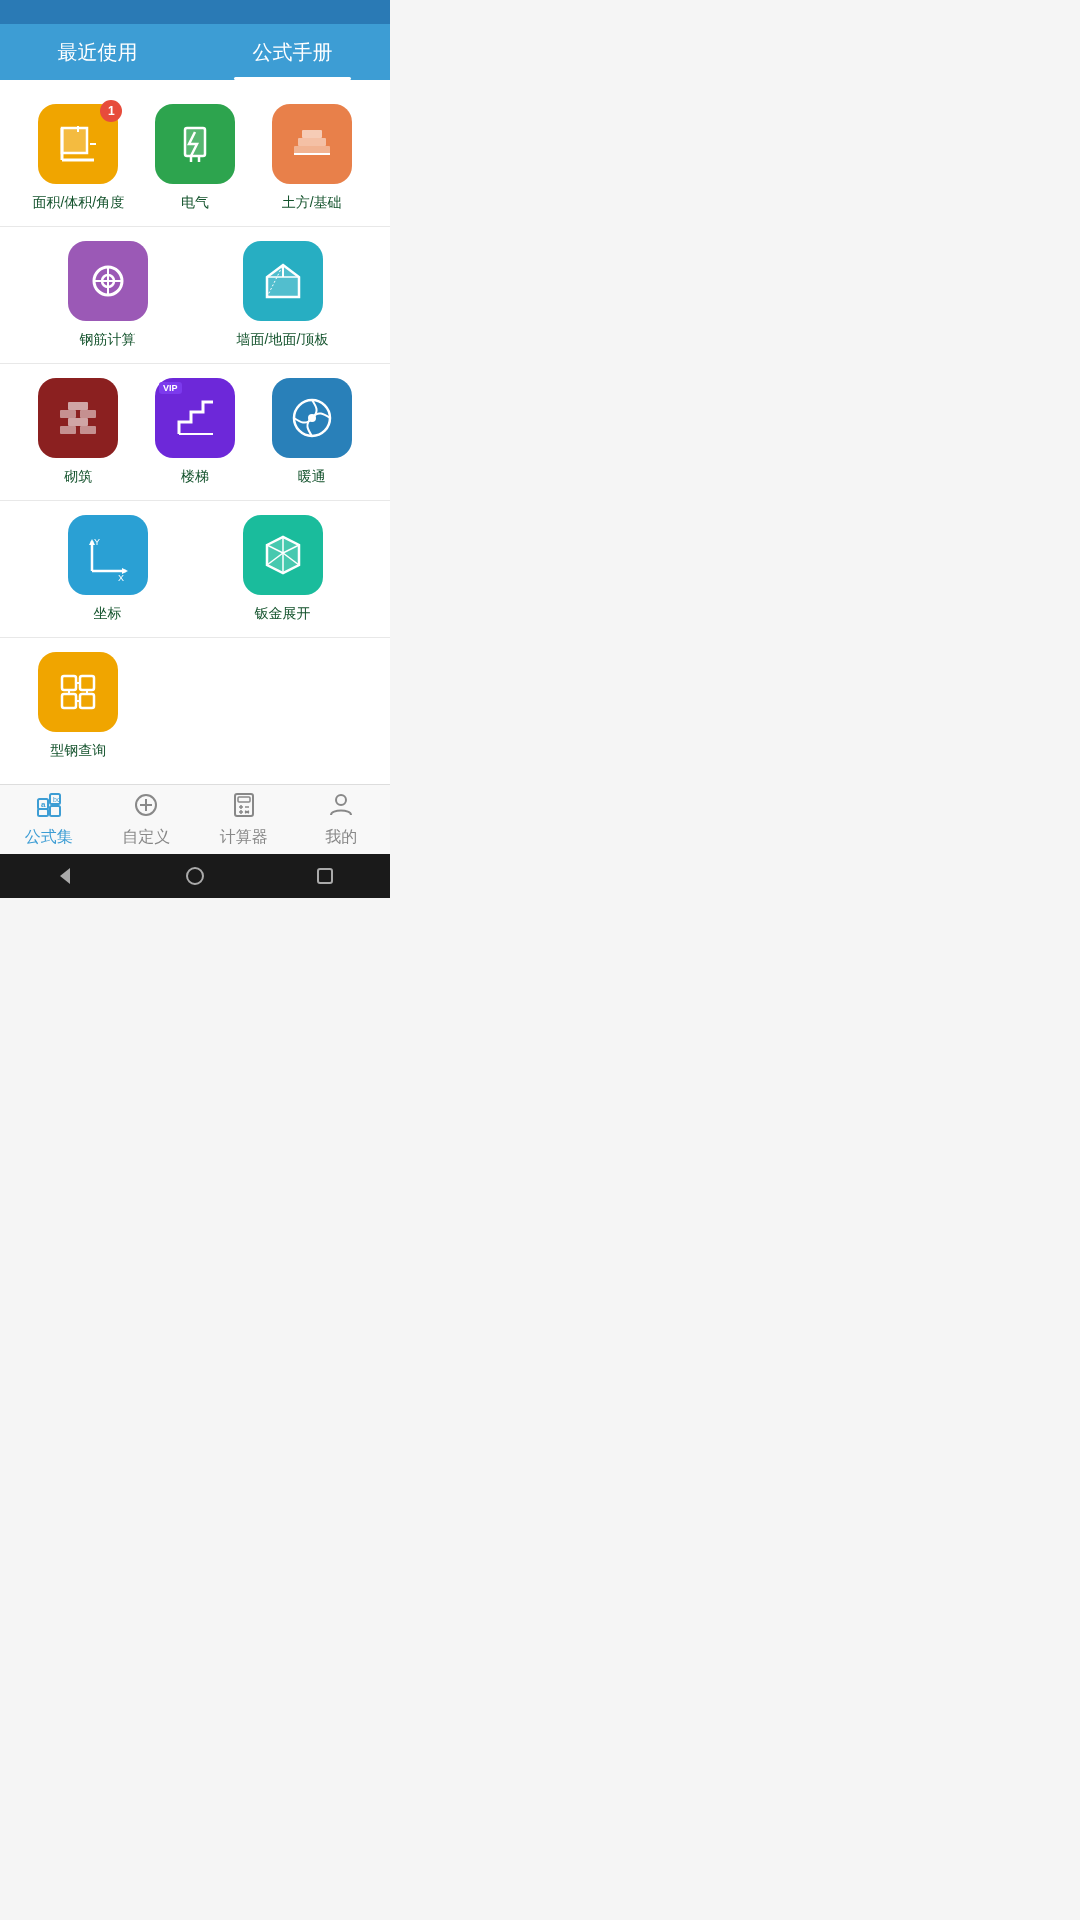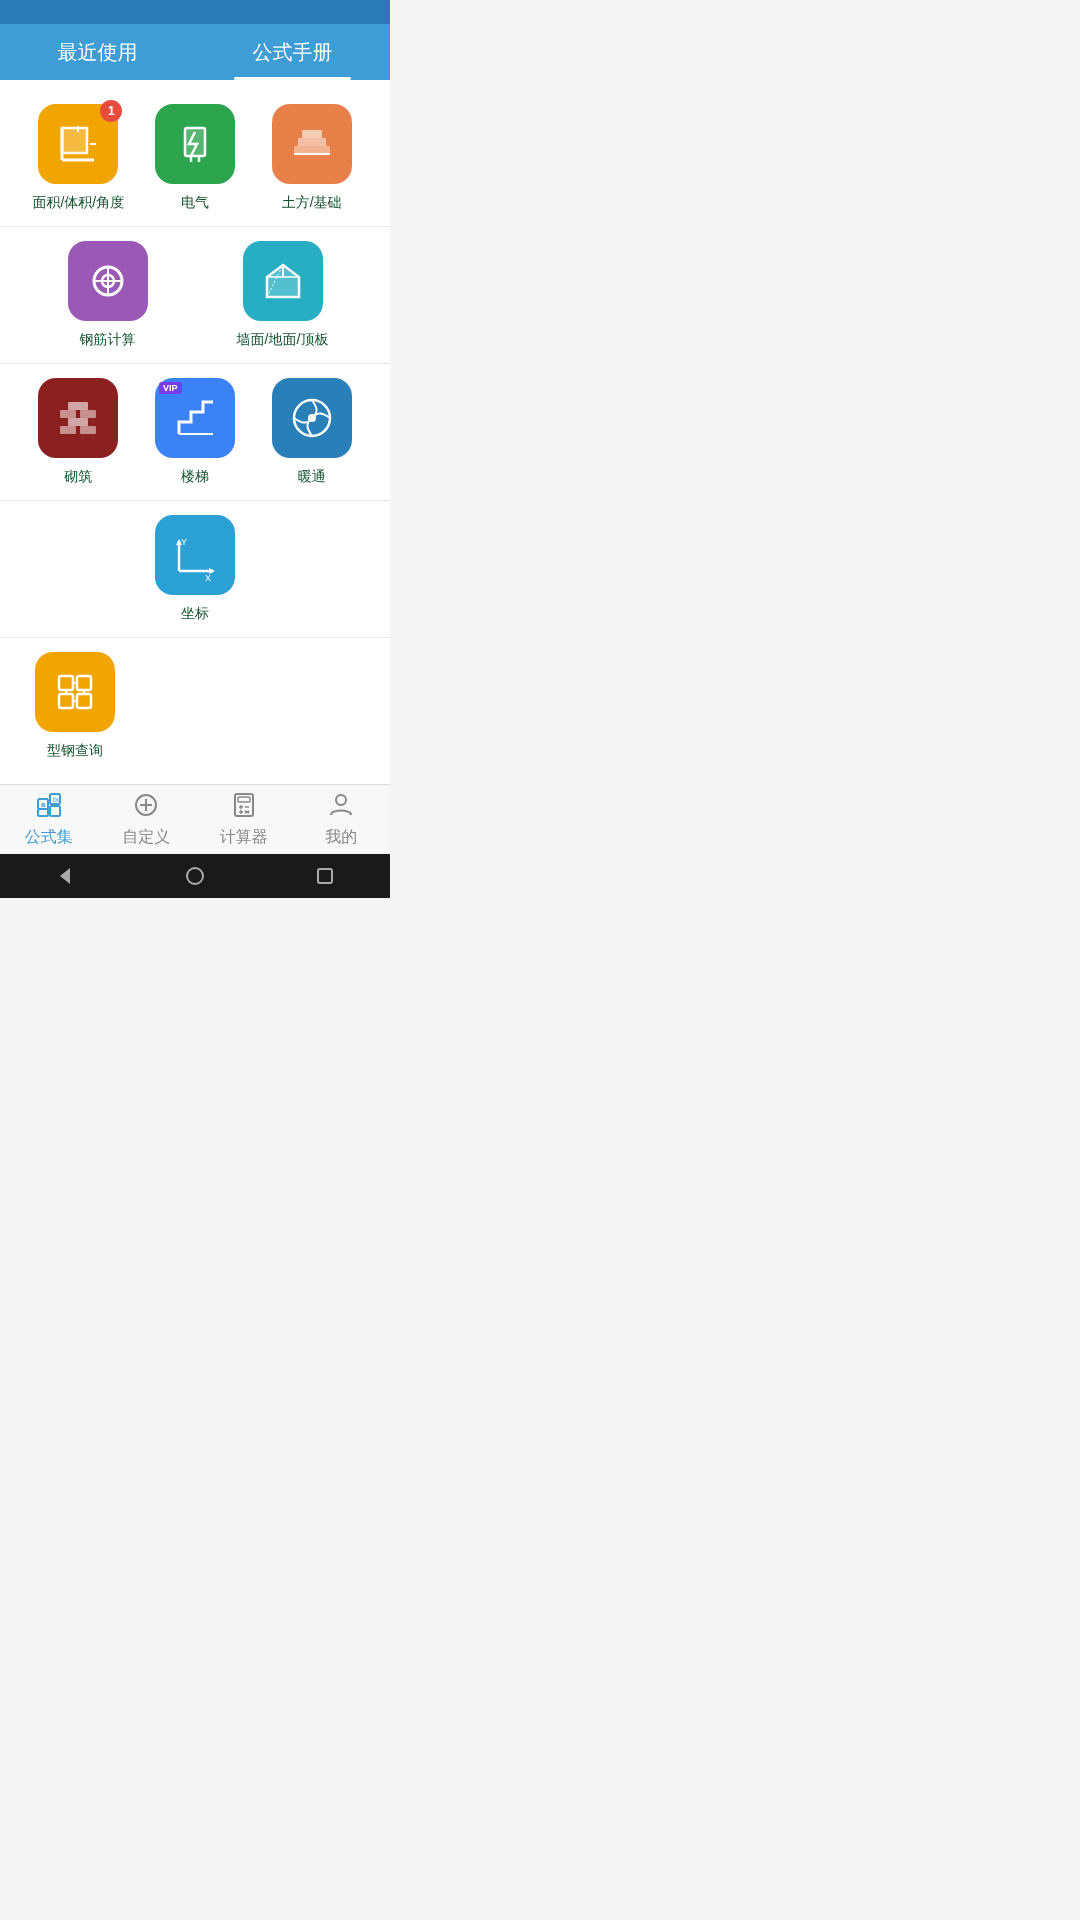--- a/index.html
+++ b/index.html
@@ -53,21 +53,20 @@
       padding: 10px 0;
     }
     .grid-row {
       display: flex;
       justify-content: space-around;
       padding: 14px 20px;
       border-bottom: 1px solid #e8e8e8;
     }
     .grid-row:last-child {
       border-bottom: none;
-      flex-direction: column;
     }
     .grid-item {
       display: flex;
       flex-direction: column;
       align-items: center;
       width: 110px;
       cursor: pointer;
     }
     .icon-wrap {
       width: 80px;
@@ -231,21 +230,21 @@
       <rect x="28" y="34" width="16" height="8" rx="1" fill="rgba(255,255,255,0.5)"></rect>
       <rect x="16" y="26" width="20" height="8" rx="1" fill="rgba(255,255,255,0.6)"></rect>
       <rect x="8" y="18" width="16" height="8" rx="1" fill="rgba(255,255,255,0.5)"></rect>
       <rect x="28" y="18" width="16" height="8" rx="1" fill="rgba(255,255,255,0.5)"></rect>
       <rect x="16" y="10" width="20" height="8" rx="1" fill="rgba(255,255,255,0.6)"></rect>
     </svg>
         </div>
         <span class="item-label">砌筑</span>
       </div>
       <div class="grid-item">
-        <div class="icon-wrap" style="background: #3b82f6;">
+        <div class="icon-wrap" style="background: #6d28d9;">
           <div style="position: absolute; top: 4px; left: 4px; background: rgb(124, 58, 237); color: white; font-size: 9px; font-weight: bold; padding: 1px 4px; border-radius: 3px;">VIP</div>
           <svg viewBox="0 0 52 52" fill="none" xmlns="http://www.w3.org/2000/svg">
       <polyline points="10,42 10,30 22,30 22,20 34,20 34,10 44,10" stroke="white" stroke-width="3" fill="none"></polyline>
       <line x1="10" y1="42" x2="44" y2="42" stroke="white" stroke-width="2"></line>
     </svg>
         </div>
         <span class="item-label">楼梯</span>
       </div>
       <div class="grid-item">
         <div class="icon-wrap" style="background: rgb(41, 128, 185);">
@@ -267,20 +266,34 @@
           <svg viewBox="0 0 52 52" fill="none" xmlns="http://www.w3.org/2000/svg">
       <line x1="10" y1="42" x2="10" y2="12" stroke="white" stroke-width="2.5"></line>
       <line x1="10" y1="42" x2="44" y2="42" stroke="white" stroke-width="2.5"></line>
       <polygon points="10,10 7,16 13,16" fill="white"></polygon>
       <polygon points="46,42 40,39 40,45" fill="white"></polygon>
       <text x="12" y="16" fill="white" font-size="9" font-family="sans-serif">Y</text>
       <text x="36" y="52" fill="white" font-size="9" font-family="sans-serif">X</text>
     </svg>
         </div>
         <span class="item-label">坐标</span>
+      </div>
+      <div class="grid-item">
+        <div class="icon-wrap" style="background: rgb(26, 188, 156);">
+          <svg viewBox="0 0 52 52" fill="none" xmlns="http://www.w3.org/2000/svg">
+      <path d="M10 16 L26 8 L42 16 L42 36 L26 44 L10 36 Z" stroke="white" stroke-width="2.5" fill="rgba(255,255,255,0.2)"></path>
+      <line x1="10" y1="16" x2="26" y2="24" stroke="white" stroke-width="1.5"></line>
+      <line x1="42" y1="16" x2="26" y2="24" stroke="white" stroke-width="1.5"></line>
+      <line x1="26" y1="8" x2="26" y2="24" stroke="white" stroke-width="1.5"></line>
+      <line x1="26" y1="24" x2="26" y2="44" stroke="white" stroke-width="1.5"></line>
+      <line x1="26" y1="24" x2="10" y2="36" stroke="white" stroke-width="1.5"></line>
+      <line x1="26" y1="24" x2="42" y2="36" stroke="white" stroke-width="1.5"></line>
+    </svg>
+        </div>
+        <span class="item-label">钣金展开</span>
       </div>
     </div>
     <div class="grid-row">
       <div class="grid-item">
         <div class="icon-wrap" style="background: rgb(240, 165, 0);">
           <svg viewBox="0 0 52 52" fill="none" xmlns="http://www.w3.org/2000/svg">
       <rect x="10" y="10" width="14" height="14" rx="2" stroke="white" stroke-width="2.5" fill="none"></rect>
       <rect x="28" y="10" width="14" height="14" rx="2" stroke="white" stroke-width="2.5" fill="none"></rect>
       <rect x="10" y="28" width="14" height="14" rx="2" stroke="white" stroke-width="2.5" fill="none"></rect>
       <rect x="28" y="28" width="14" height="14" rx="2" stroke="white" stroke-width="2.5" fill="none"></rect>

